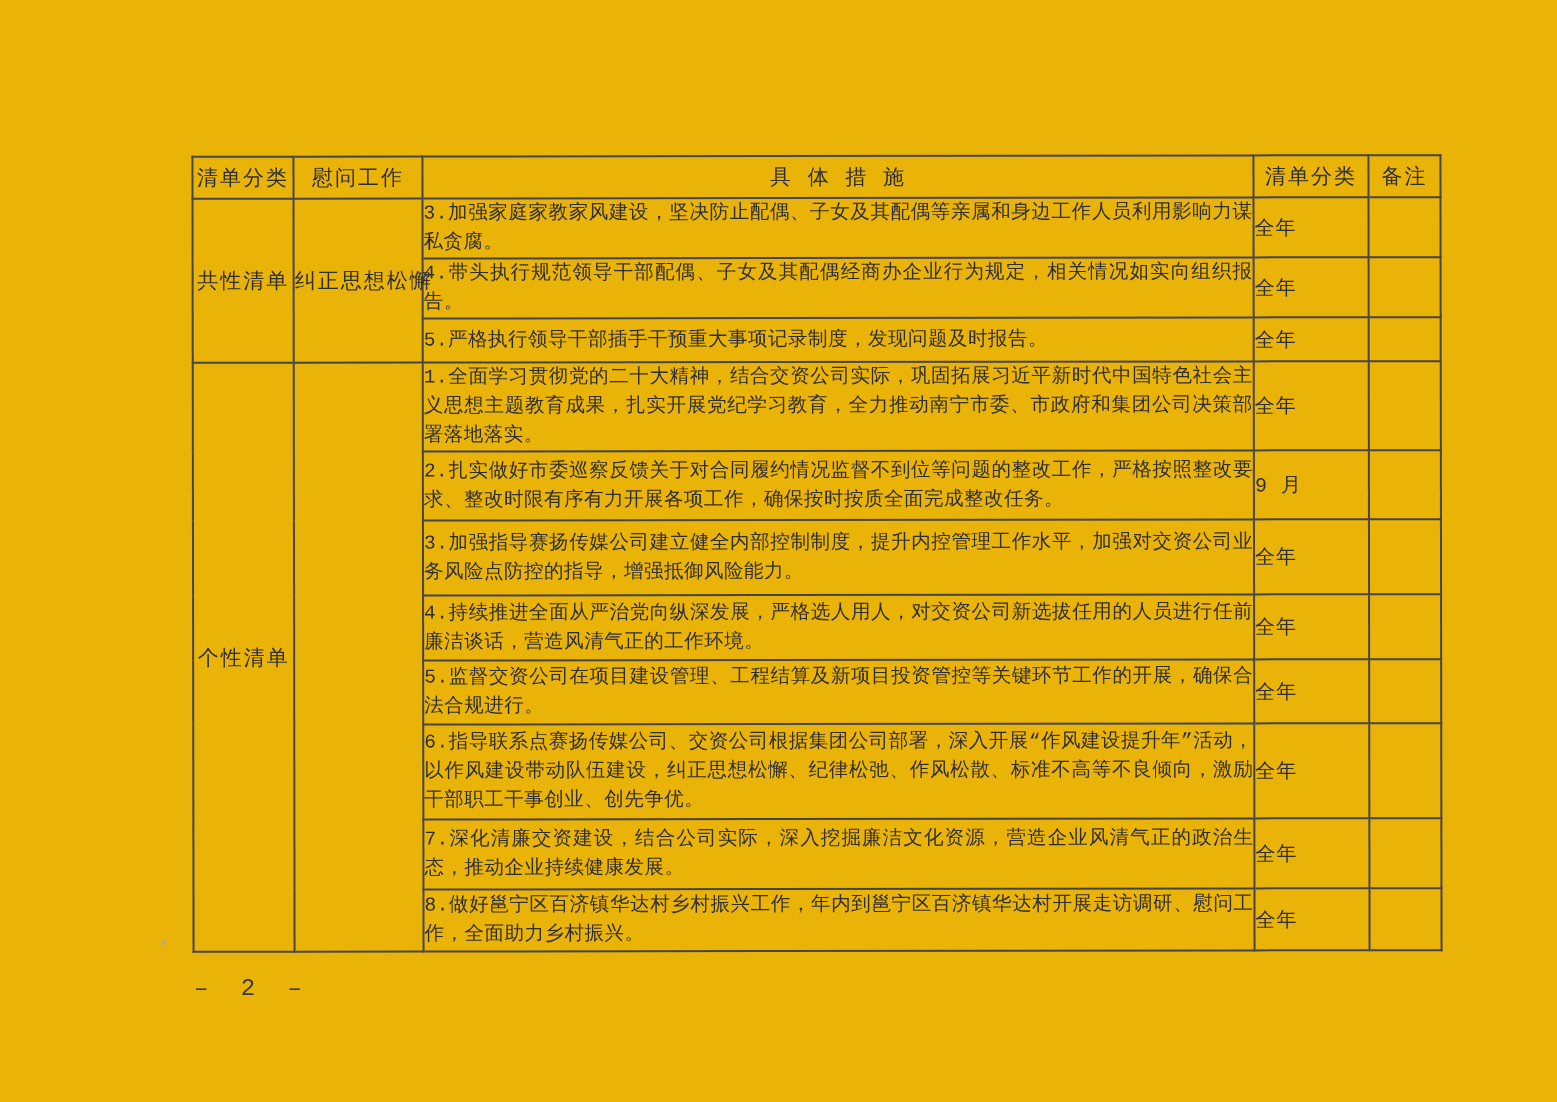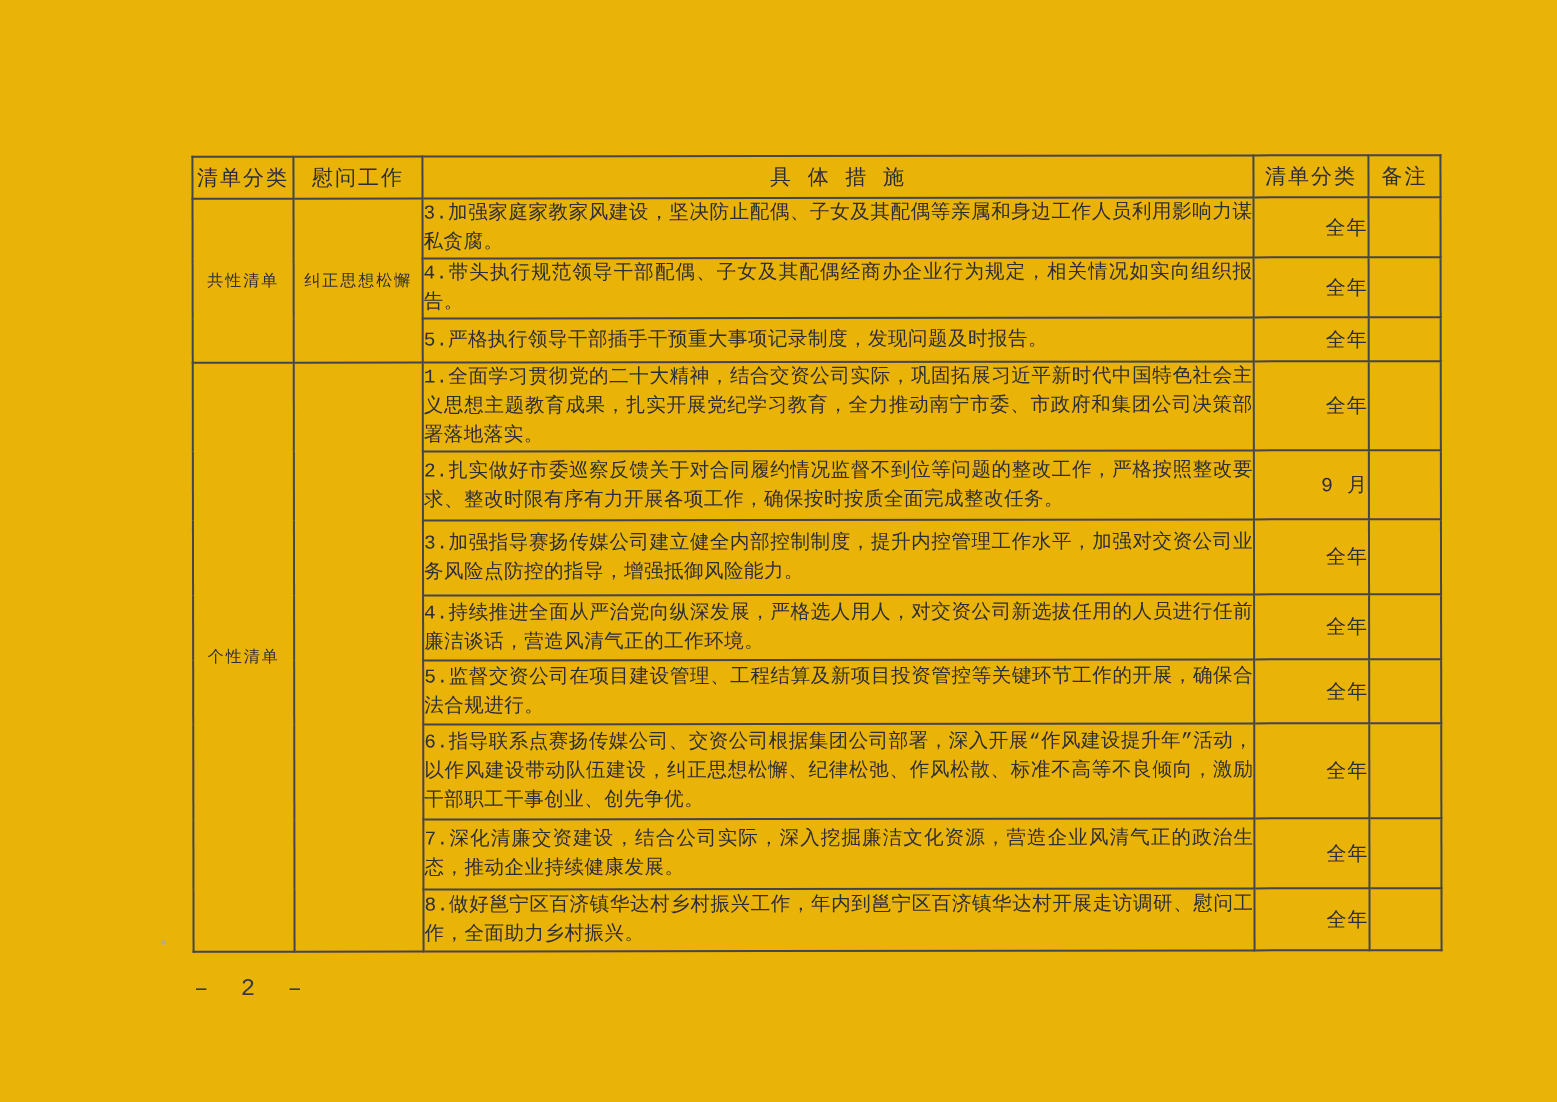--- a/index.html
+++ b/index.html
@@ -31,36 +31,36 @@
     vertical-align: middle;
     font-weight: normal;
   }
   .hdr {
     font-size: 21px;
     text-align: center;
     letter-spacing: 2px;
     white-space: nowrap;
   }
   .cat, .proj {
-    font-size: 16px;
+    font-size: 21px;
     text-align: center;
     letter-spacing: 2px;
     white-space: nowrap;
   }
   .measure {
     font-size: 19.5px;
     line-height: 29px;
     padding: 3px 9px 3px 7px;
     text-align: justify;
     text-align-last: left;
     letter-spacing: 0.5px;
   }
   .deadline {
     font-size: 20px;
-    text-align: right;
+    text-align: left;
     letter-spacing: 1px;
     white-space: nowrap;
   }
   .remark { }
   .page-number {
     position: absolute;
     left: 194px;
     top: 975px;
     font-size: 24px;
     letter-spacing: 9px;

